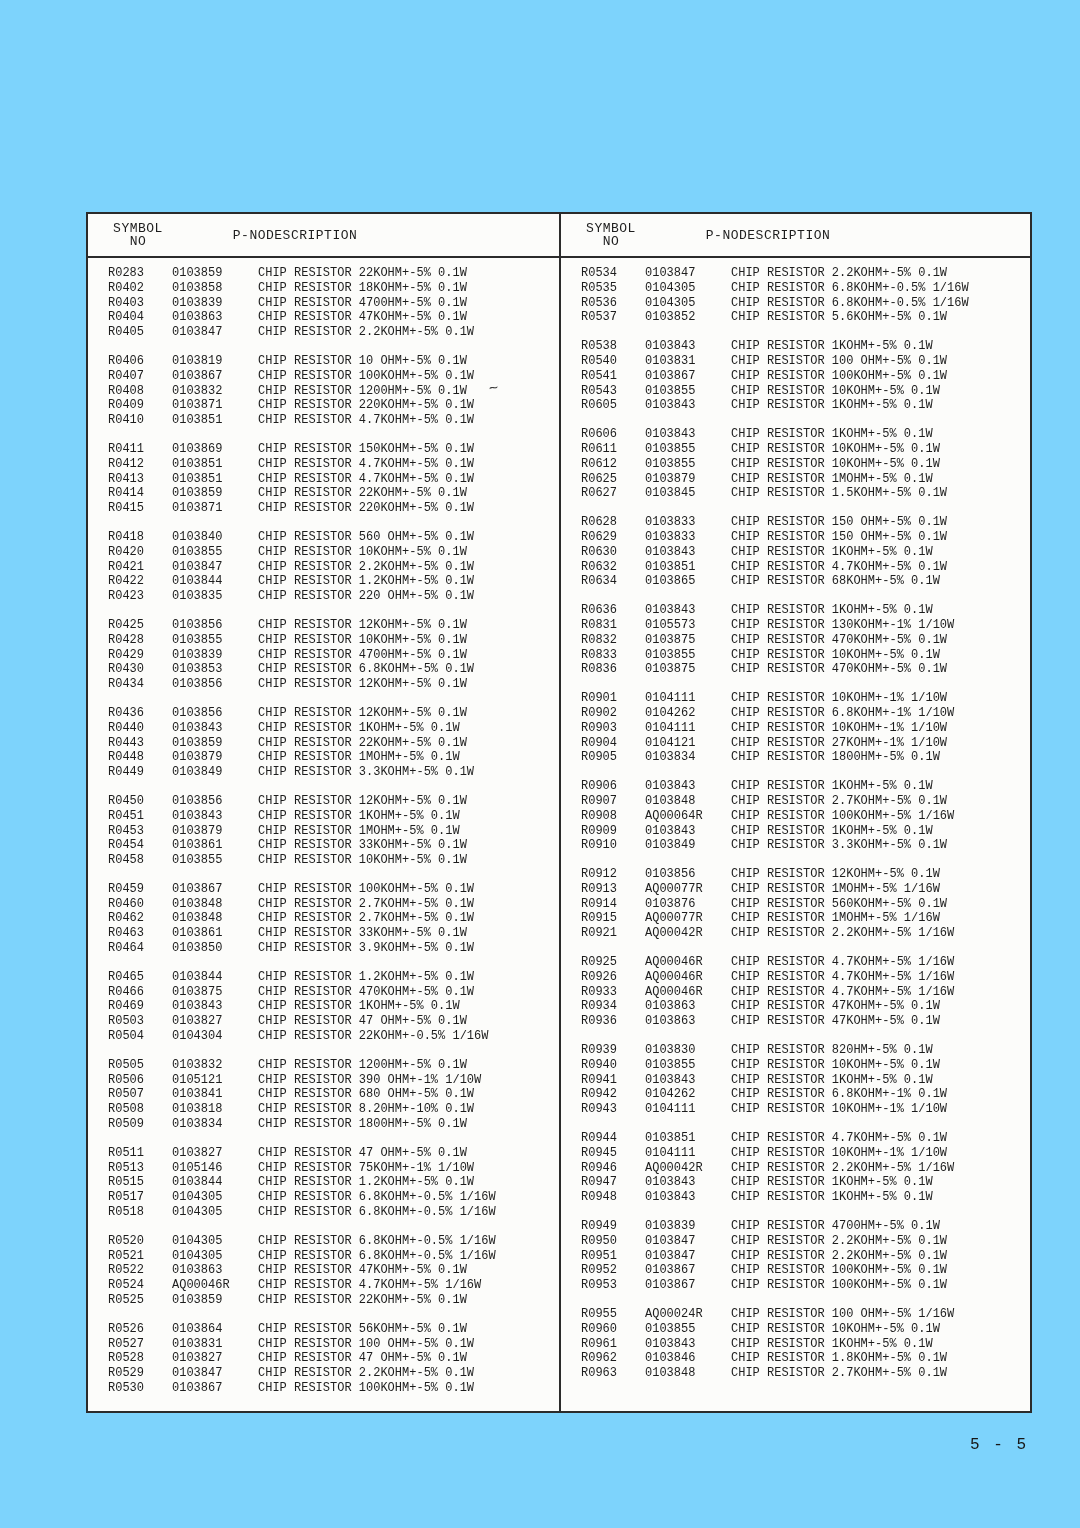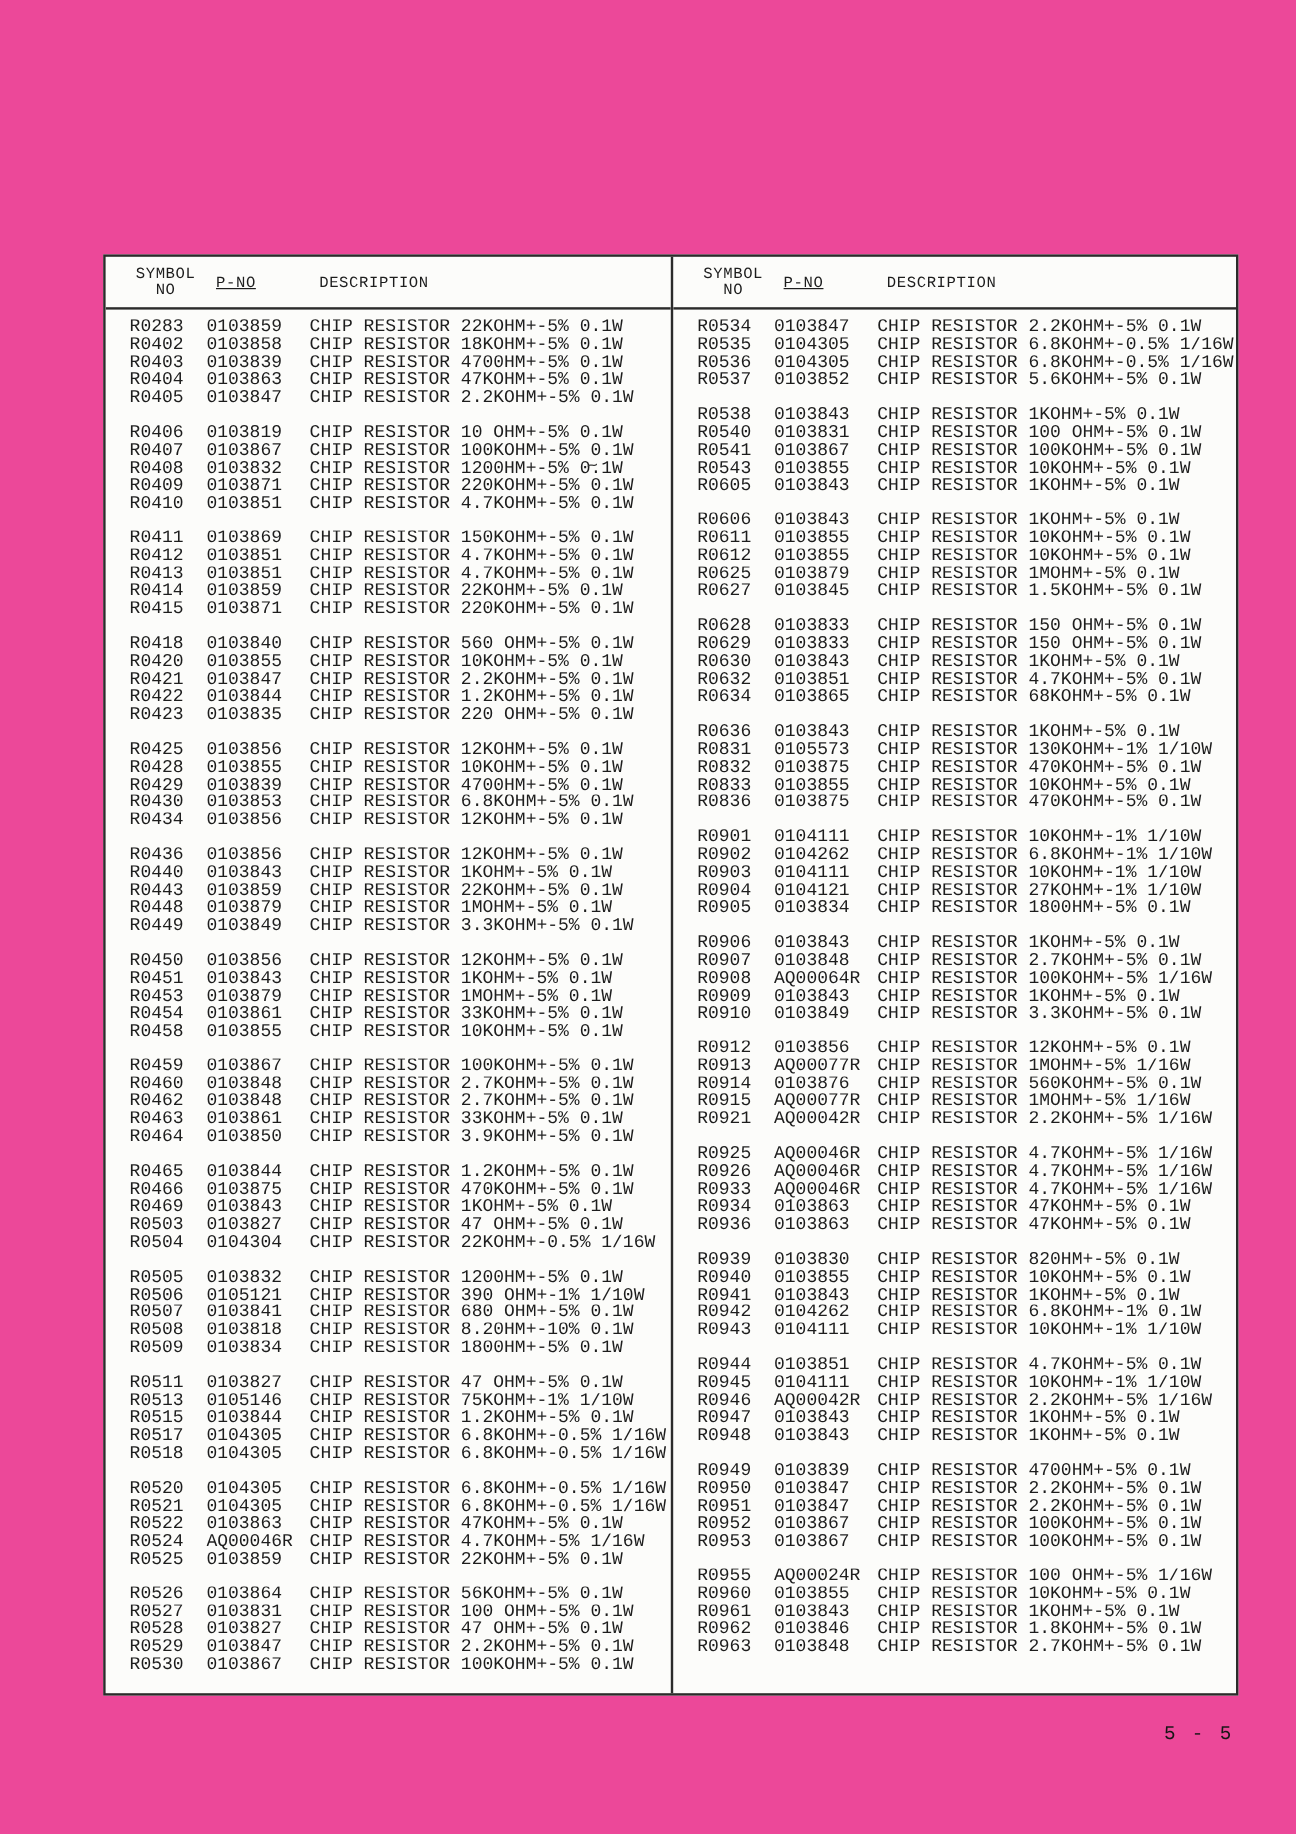--- a/index.html
+++ b/index.html
@@ -4,21 +4,21 @@
 <style>
   html,body { margin:0; padding:0; }
   body {
     width:1080px; height:1528px;
     background:#f6f6f3;
     font-family:"Liberation Mono","DejaVu Sans Mono",monospace;
   }
   .sheet {
     position:relative;
     width:1080px; height:1528px;
-    background:#ec4899;
+    background:#7dd3fc;
     color:#1d1d1d;
     overflow:hidden;
   }
   .parts-table {
     position:absolute;
     left:86px; top:212px;
     width:946px; height:1201px;
     border:2px solid #2b2b2b;
     box-sizing:border-box;
     display:flex;
@@ -40,27 +40,27 @@
     align-items:center;
     font-size:13px;
     letter-spacing:0.5px;
   }
   .th-symbol {
     width:84px;
     text-align:center;
     line-height:13.5px;
     padding-left:8px;
   }
-  .th-pno { width:86px; text-align:left;text-decoration:underline; }
+  .th-pno { width:86px; text-align:right; }
   .th-desc { flex:1; text-align:left; }
   .rows {
     padding-top:8px;
     flex:1;
     overflow:hidden;
-    font-size:15px;
+    font-size:12px;
   }
   .row {
     display:flex;
     height:14.8px;
     line-height:14.8px;
     white-space:pre;
   }
   .row.group-start { margin-top:14px; }
   .cell { display:inline-block; overflow:hidden; }
   .cell.symbol { width:64px; margin-left:20px; }

